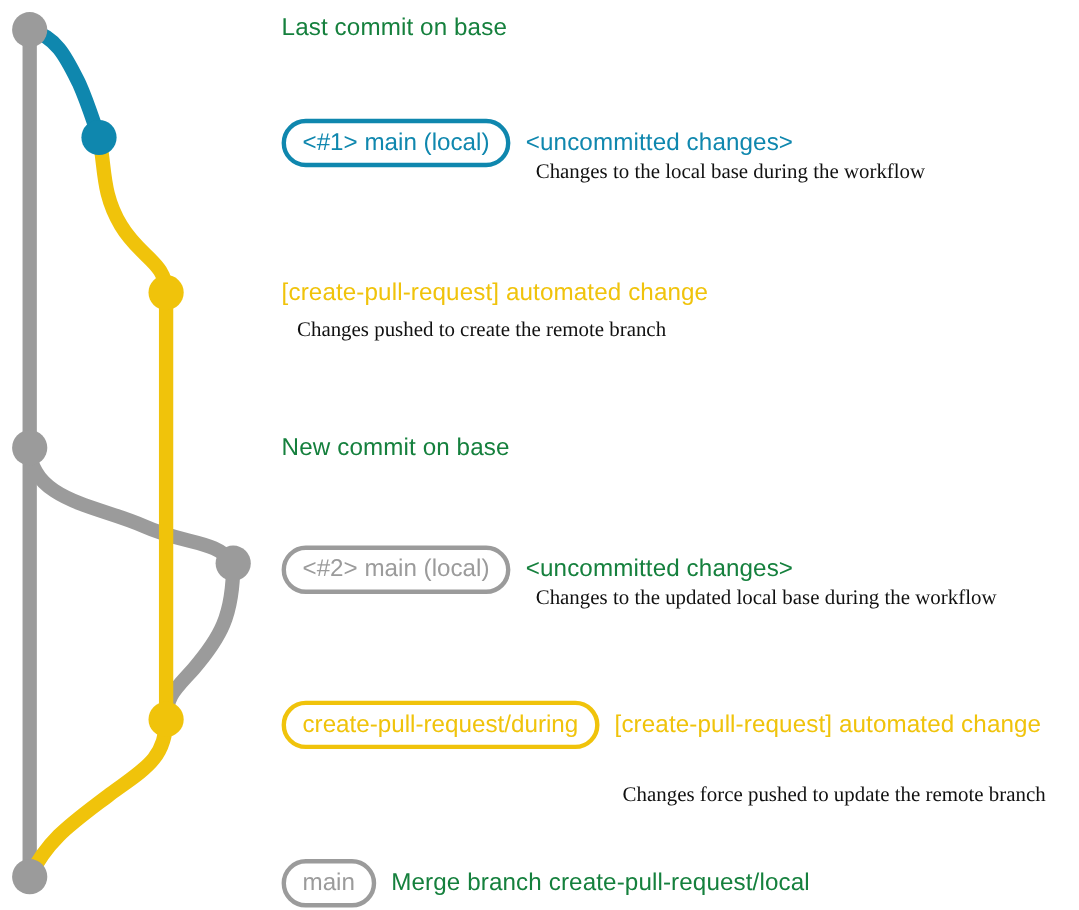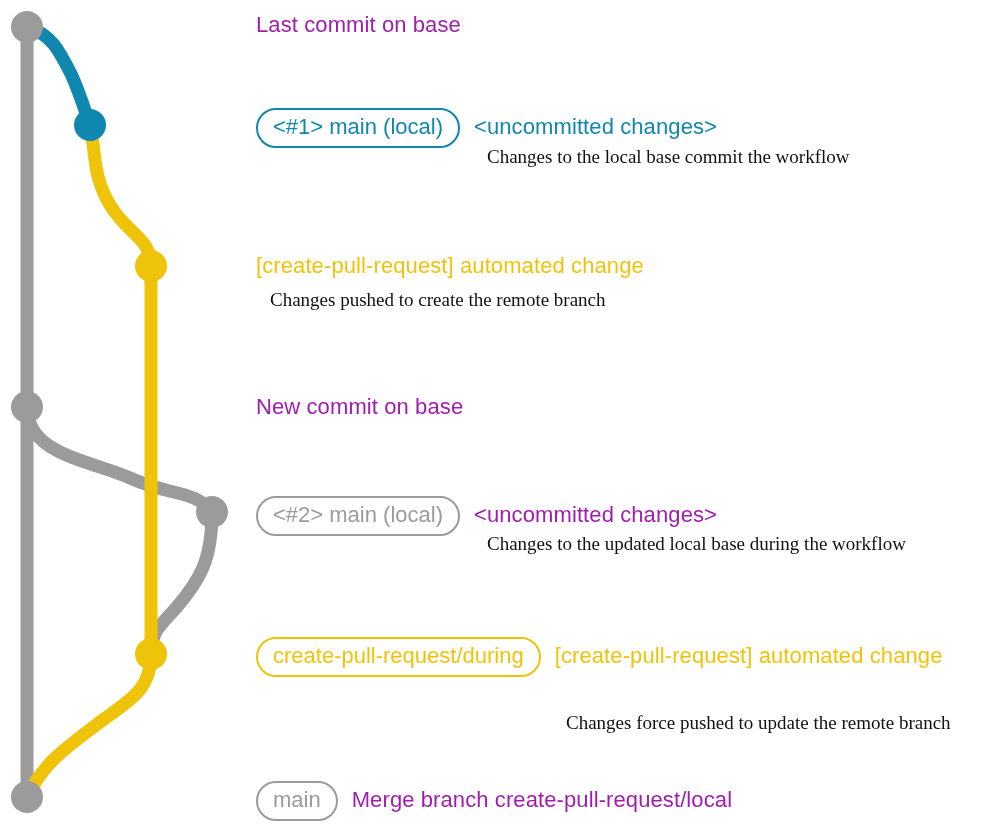--- a/index.html
+++ b/index.html
@@ -32,39 +32,39 @@
     white-space: nowrap;
   }
 
   
   .subject {
     font-family: "Liberation Sans", sans-serif;
     font-size: 22px;
     line-height: 26px;
     letter-spacing: 0.1px;
   }
-  .subject.gray   { color: #a21caf; }
+  .subject.gray   { color: #15803d; }
   .subject.blue   { color: #0f87ae; }
   .subject.yellow { color: #f0c30b; }
 
   
   .desc {
     position: absolute;
     font-family: "Liberation Serif", serif;
     font-size: 19px;
     line-height: 22px;
     color: #111111;
     white-space: nowrap;
   }
 
   
   .badge {
     display: inline-block;
     box-sizing: border-box;
-    border: 2px solid #d946ef;
+    border: 4px solid #d946ef;
     border-radius: 22px;
     padding: 4px 15px 6px 15px;
     font-family: "Liberation Sans", sans-serif;
     font-size: 22px;
     line-height: 26px;
     color: #9b9b9b;
     background: #ffffff;
   }
   .badge.blue   { border-color: #0f87ae; color: #0f87ae; }
   .badge.yellow { border-color: #f0c30b; color: #f0c30b; }
@@ -103,21 +103,21 @@
 
 <div class="row" style="left:256px; top:12px;">
   <span class="subject gray">Last commit on base</span>
 </div>
 
 <div class="row" style="left:256px; top:108px;">
   <span class="badge blue">&lt;#1&gt; main (local)</span>
   <span class="badge-gap"></span>
   <span class="subject blue">&lt;uncommitted changes&gt;</span>
 </div>
-<div class="desc" style="left:487px; top:146px;">Changes to the local base commit the workflow</div>
+<div class="desc" style="left:487px; top:146px;">Changes to the local base during the workflow</div>
 
 <div class="row" style="left:256px; top:253px;">
   <span class="subject yellow">[create-pull-request] automated change</span>
 </div>
 <div class="desc" style="left:270px; top:289px;">Changes pushed to create the remote branch</div>
 
 <div class="row" style="left:256px; top:394px;justify-content:flex-end;">
   <span class="subject gray">New commit on base</span>
 </div>
 

